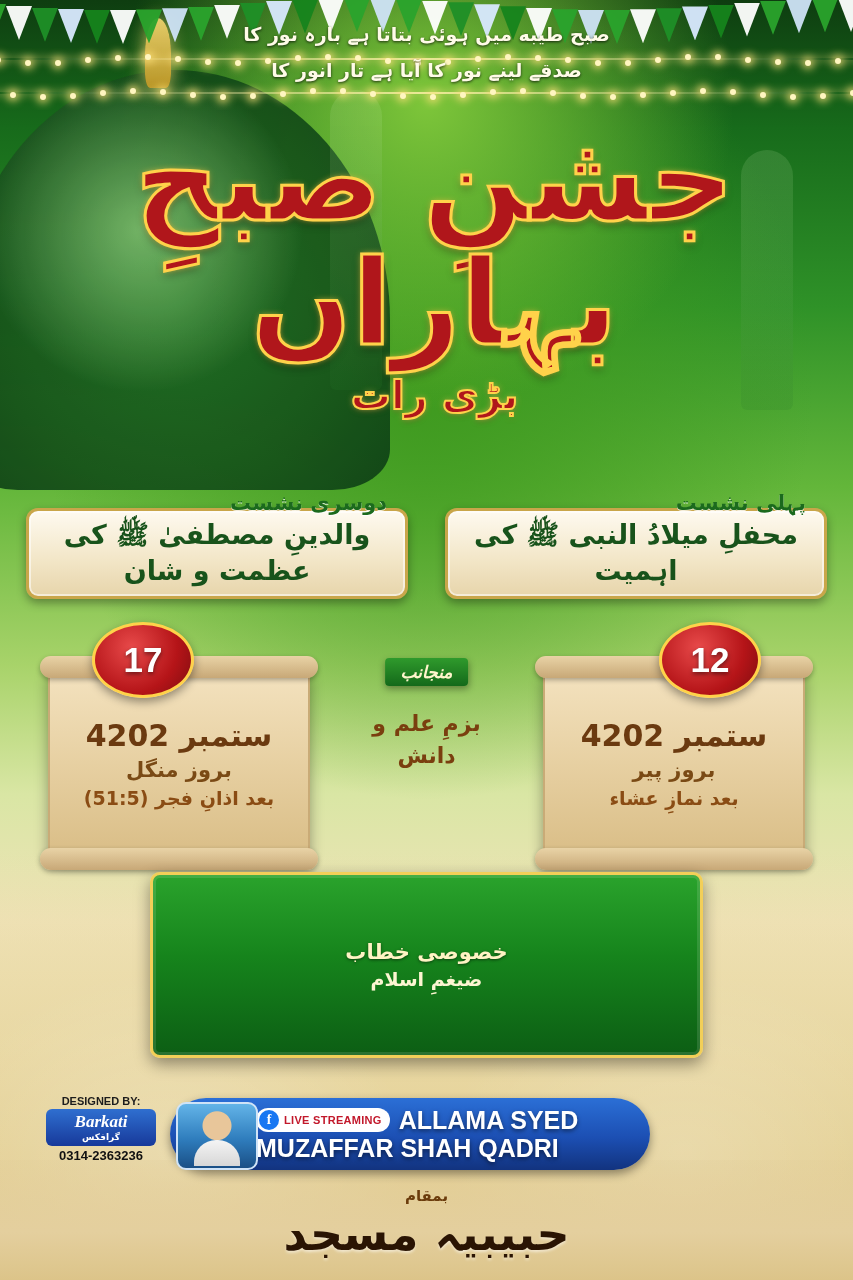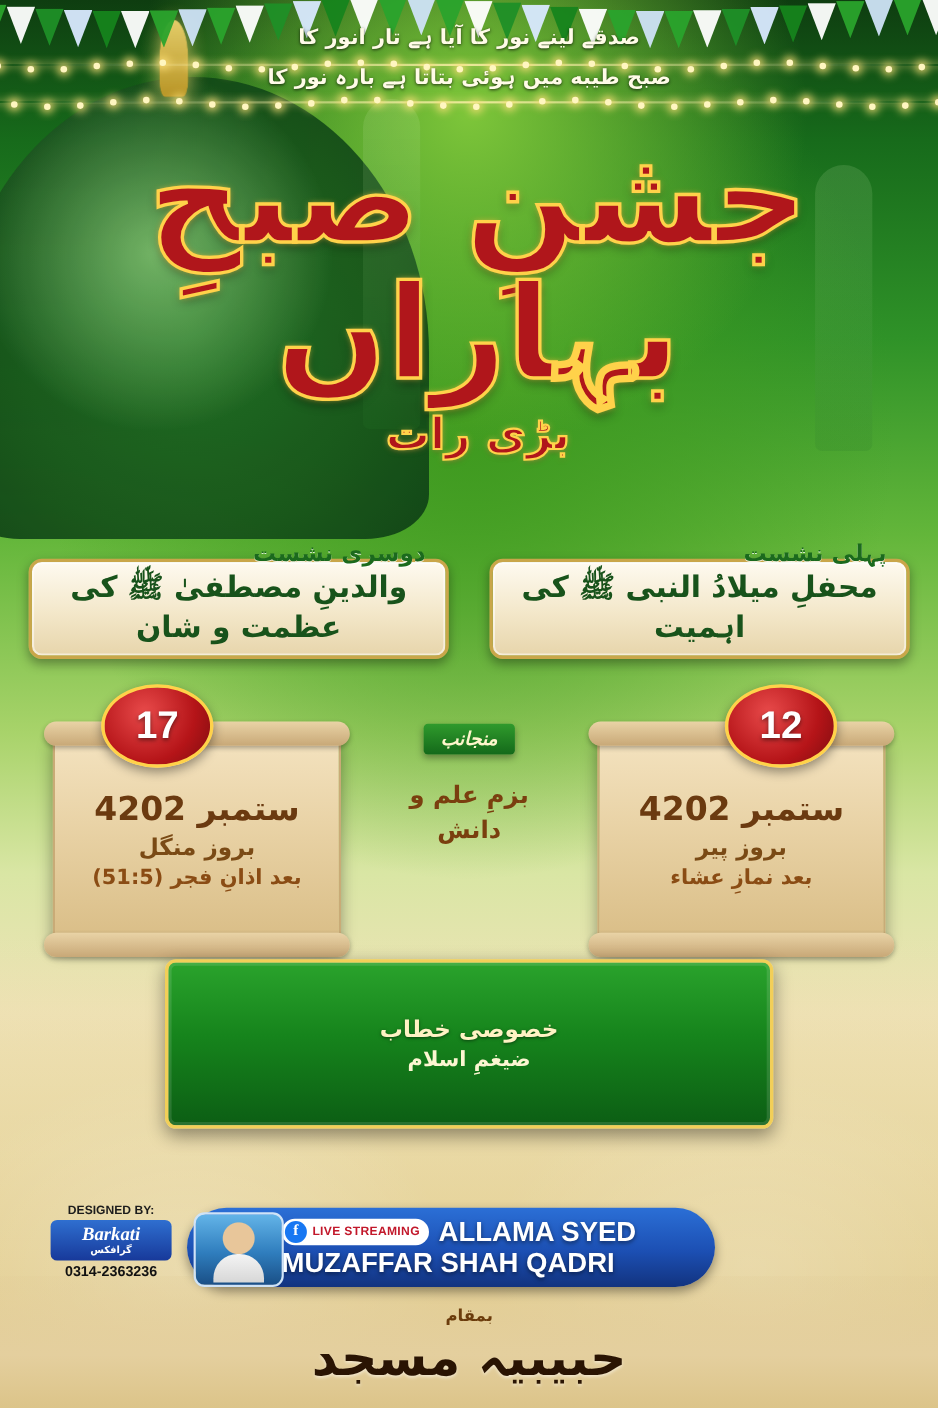--- a/index.html
+++ b/index.html
@@ -310,21 +310,21 @@
     box-shadow: 0 3px 7px rgba(0,0,0,.35);
     font-style: italic;
   }
 
   
   .speaker-panel {
     position: absolute;
     top: 872px;
     left: 150px;
     right: 150px;
-    height: 154px;
+    height: 186px;
     border-radius: 10px;
     background: linear-gradient(180deg, #2aa32c 0%, #16841c 45%, #0c5e14 100%);
     border: 3px solid #f2cf58;
     box-shadow: 0 6px 16px rgba(0,0,0,.4), inset 0 0 0 3px rgba(255,255,255,.12);
     display: flex;
     flex-direction: column;
     align-items: center;
     justify-content: center;
     text-align: center;
     padding: 8px;
@@ -586,22 +586,22 @@
         <div class="bulb" style="left: 775px; top: 59.2877px;"></div>
         <div class="bulb" style="left: 790px; top: 93.9381px;"></div>
         <div class="bulb" style="left: 805px; top: 59.8691px;"></div>
         <div class="bulb" style="left: 820px; top: 93.0977px;"></div>
         <div class="bulb" style="left: 835px; top: 57.8127px;"></div>
         <div class="bulb" style="left: 850px; top: 90.3287px;"></div>
       </div>
   </div>
 
   <div class="couplet urdu">
+    <div>صبح طيبه ميں ہوئی بتاتا ہے بارہ نور کا</div>
     <div>صدقے لينے نور کا آيا ہے تار انور کا</div>
-    <div>صبح طيبه ميں ہوئی بتاتا ہے بارہ نور کا</div>
   </div>
 
   <div class="title-wrap">
     <div class="title-main urdu">جشنِ صبحِ بہاراں</div>
     <div class="title-sub urdu">بڑی رات</div>
   </div>
 
   <div class="sessions">
     <div class="session">
       <div class="session-label urdu">پہلی نشست</div>

